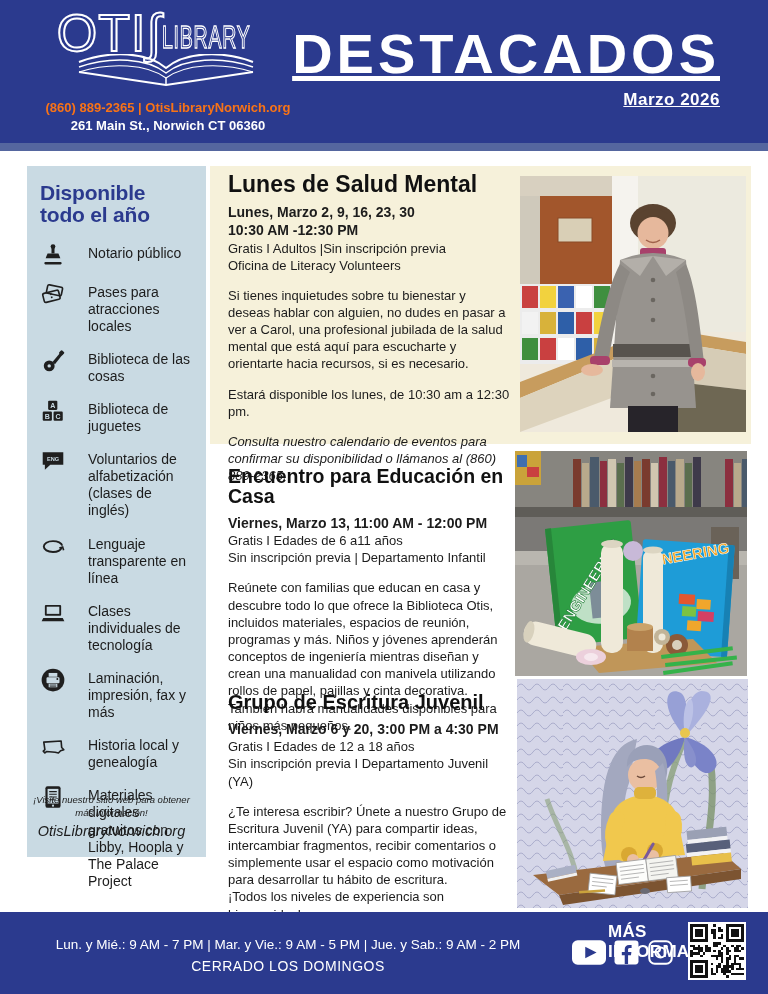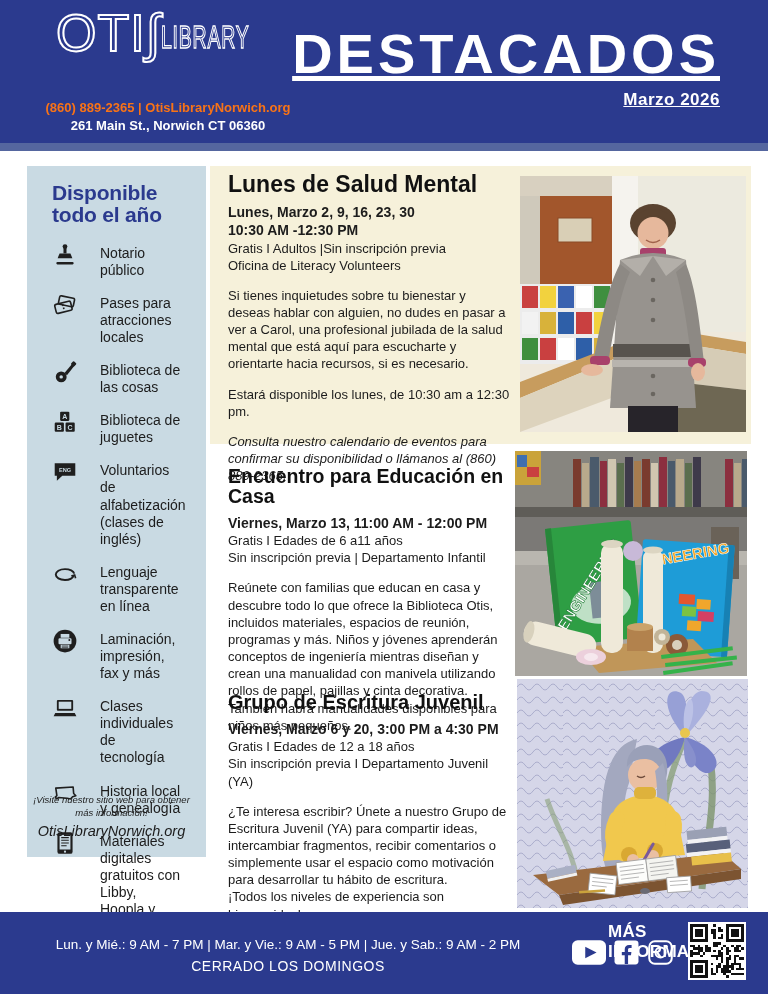--- a/index.html
+++ b/index.html
@@ -2,39 +2,39 @@
 <html><head>
 <meta charset="utf-8">
 <style>
   html,body{margin:0;padding:0;background:#ffffff;}
   .page{position:relative;width:768px;height:994px;background:#ffffff;overflow:hidden;
         font-family:"Liberation Sans",sans-serif;color:#1c1c1c;}
 
   
   .header{position:absolute;left:0;top:0;width:768px;height:143px;background:#2b3a8e;}
   .header-accent{position:absolute;left:0;top:143px;width:768px;height:8px;background:#55669f;}
-  .logo{position:absolute;left:56px;top:10px;width:220px;display:flex;flex-direction:row;align-items:center;}
+  .logo{position:absolute;left:56px;top:10px;width:220px;display:flex;flex-direction:column;align-items:center;}
   .logo-word{display:flex;align-items:flex-end;line-height:1;}
   .logo-otis{font-size:52px;font-weight:400;letter-spacing:1px;color:#fff;
              -webkit-text-fill-color:transparent;-webkit-text-stroke:2px #fff;line-height:0.92;}
   .logo-lib{font-size:25px;color:#fff;-webkit-text-fill-color:transparent;-webkit-text-stroke:1.1px #fff;
             display:inline-block;transform:scaleX(.78) scaleY(1.25);transform-origin:left bottom;
             margin-left:0;margin-bottom:5px;letter-spacing:1px;}
   .logo-book{margin-top:-4px;}
   .hdr-contact{position:absolute;left:28px;top:100px;width:280px;text-align:center;
                color:#f97316;font-weight:bold;font-size:13px;}
   .hdr-address{position:absolute;left:28px;top:118px;width:280px;text-align:center;
                color:#fff;font-weight:bold;font-size:13px;}
   .title-block{position:absolute;right:48px;top:26px;text-align:right;color:#fff;text-decoration:underline;}
   .nl-title{font-size:56px;font-weight:bold;letter-spacing:4px;line-height:1;margin:0;}
   .nl-issue{font-size:17px;font-weight:bold;margin-top:8px;letter-spacing:.5px;}
 
   
   .sidebar{position:absolute;left:27px;top:166px;width:179px;height:691px;background:#c9dae3;
-           box-sizing:border-box;padding:16px 25px;}
+           box-sizing:border-box;padding:16px 13px;}
   .sb-heading{color:#2b3a8e;font-size:21px;font-weight:bold;line-height:1.04;margin:0 0 16px 0;letter-spacing:-.2px;}
   .sb-list{list-style:none;margin:0;padding:0;}
   .sb-item{display:flex;gap:22px;align-items:flex-start;margin-bottom:13px;}
   .sb-icon{flex:0 0 26px;width:26px;height:26px;}
   .sb-label{font-size:14px;line-height:1.22;padding-top:3px;}
   .sb-foot{position:absolute;left:0;right:10px;bottom:18px;text-align:center;}
   .sb-note{font-size:9.5px;font-style:italic;line-height:1.3;}
   .sb-site{font-size:14.5px;font-style:italic;margin-top:4px;}
 
   
@@ -142,37 +142,37 @@
         <span class="sb-label">Voluntarios de alfabetización (clases de inglés)</span>
       </li>
       <li class="sb-item">
         <svg class="sb-icon" viewBox="0 0 24 24" fill="none" stroke="#1f1f1f" stroke-width="1.8">
             <path d="M20.5,11.7 C20,9.3 16.4,7.5 12,7.5 C7,7.5 3.5,9.8 3.5,12.5 C3.5,15.2 7,17.5 12,17.5 C15.8,17.5 19,16 20,13.5"></path>
             <path d="M17.8,13.8 l3.1,-0.8 0.9,2.9" stroke-width="1.5"></path>
           </svg>
         <span class="sb-label">Lenguaje transparente en línea</span>
       </li>
       <li class="sb-item">
+        <svg class="sb-icon" viewBox="0 0 24 24" fill="#1f1f1f">
+            <rect x="4.5" y="4.5" width="15" height="10" rx="1"></rect>
+            <rect x="6.2" y="6.2" width="11.6" height="6.6" fill="#c9dae3"></rect>
+            <path d="M3,16.5 h18 l1.5,3 H1.5 Z"></path>
+          </svg>
+        <span class="sb-label">Clases individuales de tecnología</span>
+      </li>
+      <li class="sb-item">
         <svg class="sb-icon" viewBox="0 0 24 24">
             <circle cx="12" cy="12" r="10.5" fill="#1f1f1f"></circle>
             <rect x="8" y="5.5" width="8" height="3.5" fill="#c9dae3"></rect>
             <rect x="6" y="9.5" width="12" height="5.5" rx="1" fill="#c9dae3"></rect>
             <circle cx="16" cy="11" r="0.9" fill="#1f1f1f"></circle>
             <rect x="8" y="15.5" width="8" height="3.2" fill="#c9dae3"></rect>
             <path d="M9,16.6 h6 M9,17.8 h6" stroke="#1f1f1f" stroke-width="0.7"></path>
           </svg>
         <span class="sb-label">Laminación, impresión, fax y más</span>
-      </li>
-      <li class="sb-item">
-        <svg class="sb-icon" viewBox="0 0 24 24" fill="#1f1f1f">
-            <rect x="4.5" y="4.5" width="15" height="10" rx="1"></rect>
-            <rect x="6.2" y="6.2" width="11.6" height="6.6" fill="#c9dae3"></rect>
-            <path d="M3,16.5 h18 l1.5,3 H1.5 Z"></path>
-          </svg>
-        <span class="sb-label">Clases individuales de tecnología</span>
       </li>
       <li class="sb-item">
         <svg class="sb-icon" viewBox="0 0 24 24" fill="none" stroke="#1f1f1f" stroke-width="1.5" stroke-linejoin="round">
             <path d="M3.5,7.5 L19.5,6.5 L20,12.5 L22,14.5 L19,15.5 L17,17.5 L14,16.8 L6,16.2 L4.5,17.5 L3,15.8 L4.5,14.5 Z"></path>
           </svg>
         <span class="sb-label">Historia local y genealogía</span>
       </li>
       <li class="sb-item">
         <svg class="sb-icon" viewBox="0 0 24 24">
             <rect x="5" y="2" width="14" height="20" rx="2" fill="#1f1f1f"></rect>

